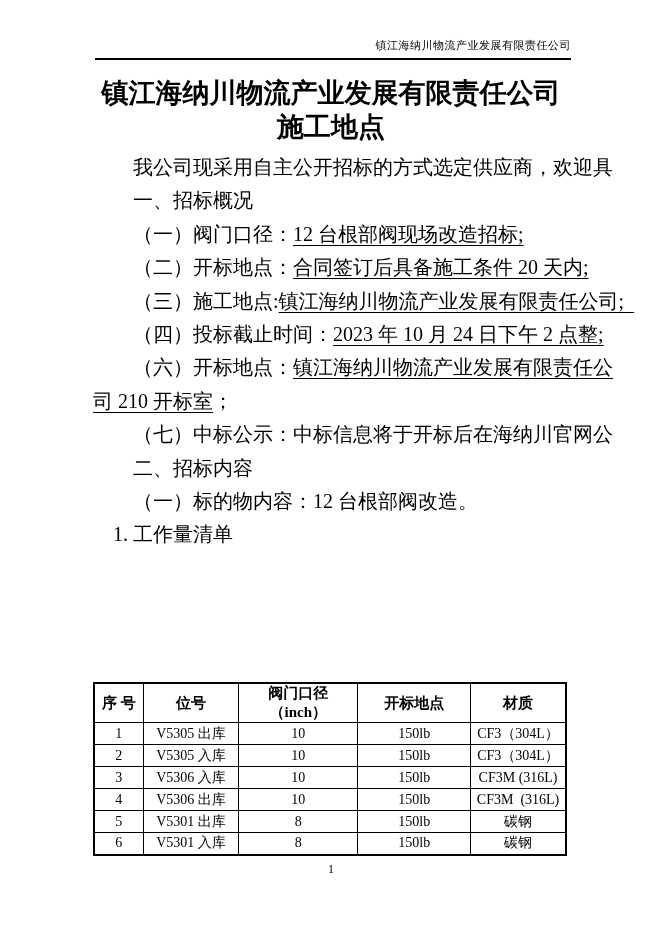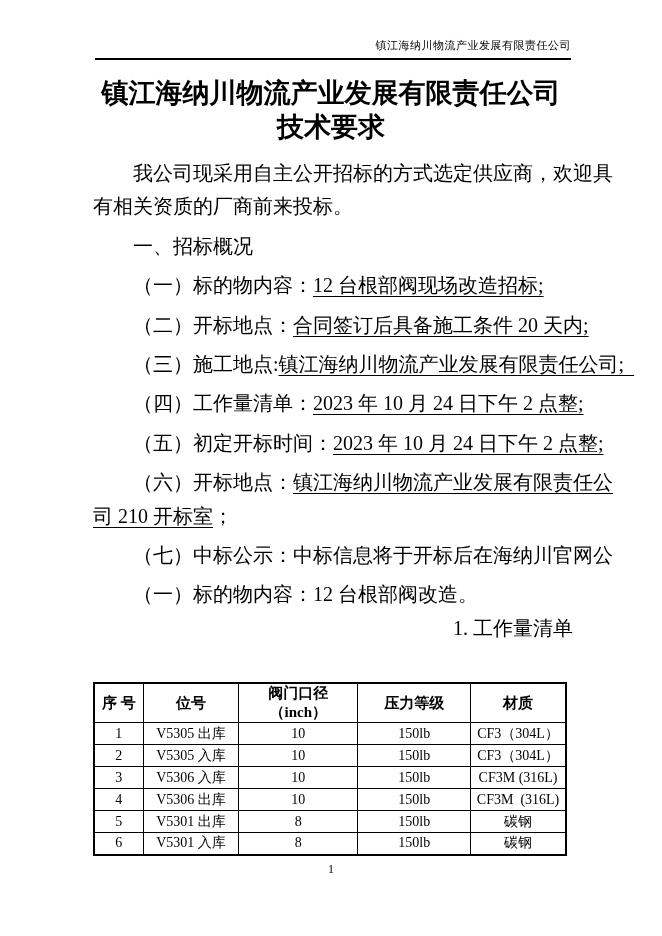--- a/index.html
+++ b/index.html
@@ -25,22 +25,22 @@
     text-align:center;
     font-size:27px; font-weight:bold;
     line-height:34px;
   }
   .doc-body {
     position:absolute; top:151px; left:93px; width:480px;
     font-size:20px;
     line-height:33.4px;
   }
   .line { white-space:nowrap; }
-  .indent { padding-left:40px;margin-top:6px; }
-  .indent-sm { padding-left:20px;text-align:right; }
+  .indent { padding-left:40px; }
+  .indent-sm { padding-left:20px; }
   .u {
     text-decoration:underline;
     text-underline-offset:4px;
     text-decoration-thickness:1px;
   }
   .worklist-table {
     position:absolute; top:682px; left:93px;
     width:474px;
     border-collapse:collapse;
     table-layout:fixed;
@@ -71,80 +71,77 @@
 <body>
 
 <div class="page">
 
   <div class="page-header">
     <span>镇江海纳川物流产业发展有限责任公司</span>
   </div>
 
   <div class="doc-title">
     <div>镇江海纳川物流产业发展有限责任公司</div>
-    <div>技术要求</div>
+    <div>施工地点</div>
   </div>
 
   <div class="doc-body">
 
     <div class="line indent">我公司现采用自主公开招标的方式选定供应商，欢迎具</div>
-    <div class="line">有相关资质的厂商前来投标。</div>
 
     <div class="line indent">一、招标概况</div>
 
     <div class="line indent">
-      <span>（一）标的物内容：</span><span class="u">12 台根部阀现场改造招标;</span>
+      <span>（一）阀门口径：</span><span class="u">12 台根部阀现场改造招标;</span>
     </div>
 
     <div class="line indent">
       <span>（二）开标地点：</span><span class="u">合同签订后具备施工条件 20 天内;</span>
     </div>
 
     <div class="line indent">
       <span>（三）施工地点:</span><span class="u">镇江海纳川物流产业发展有限责任公司;&nbsp;&nbsp;</span>
     </div>
 
     <div class="line indent">
-      <span>（四）工作量清单：</span><span class="u">2023 年 10 月 24 日下午 2 点整;</span>
+      <span>（四）投标截止时间：</span><span class="u">2023 年 10 月 24 日下午 2 点整;</span>
     </div>
 
-    <div class="line indent">
-      <span>（五）初定开标时间：</span><span class="u">2023 年 10 月 24 日下午 2 点整;</span>
-    </div>
 
     <div class="line indent">
       <span>（六）开标地点：</span><span class="u">镇江海纳川物流产业发展有限责任公</span>
     </div>
     <div class="line">
       <span class="u">司 210 开标室</span><span>；</span>
     </div>
 
     <div class="line indent">
       <span>（七）中标公示：</span><span>中标信息将于开标后在海纳川官网公</span>
     </div>
 
+    <div class="line indent">二、招标内容</div>
     <div class="line indent">（一）标的物内容：12 台根部阀改造。</div>
     <div class="line indent-sm">1. 工作量清单</div>
 
   </div>
 
   <table class="worklist-table">
     <colgroup>
       <col class="col-no">
         <col class="col-tag">
         <col class="col-size">
         <col class="col-pres">
         <col class="col-mat">
     </colgroup>
     <thead>
       <tr>
         <th>序 号</th>
         <th>位号</th>
         <th>阀门口径（inch）</th>
-        <th>压力等级</th>
+        <th>开标地点</th>
         <th>材质</th>
       </tr>
     </thead>
     <tbody>
       <tr>
         <td>1</td>
         <td>V5305 出库</td>
         <td>10</td>
         <td>150lb</td>
         <td>CF3（304L）</td>

